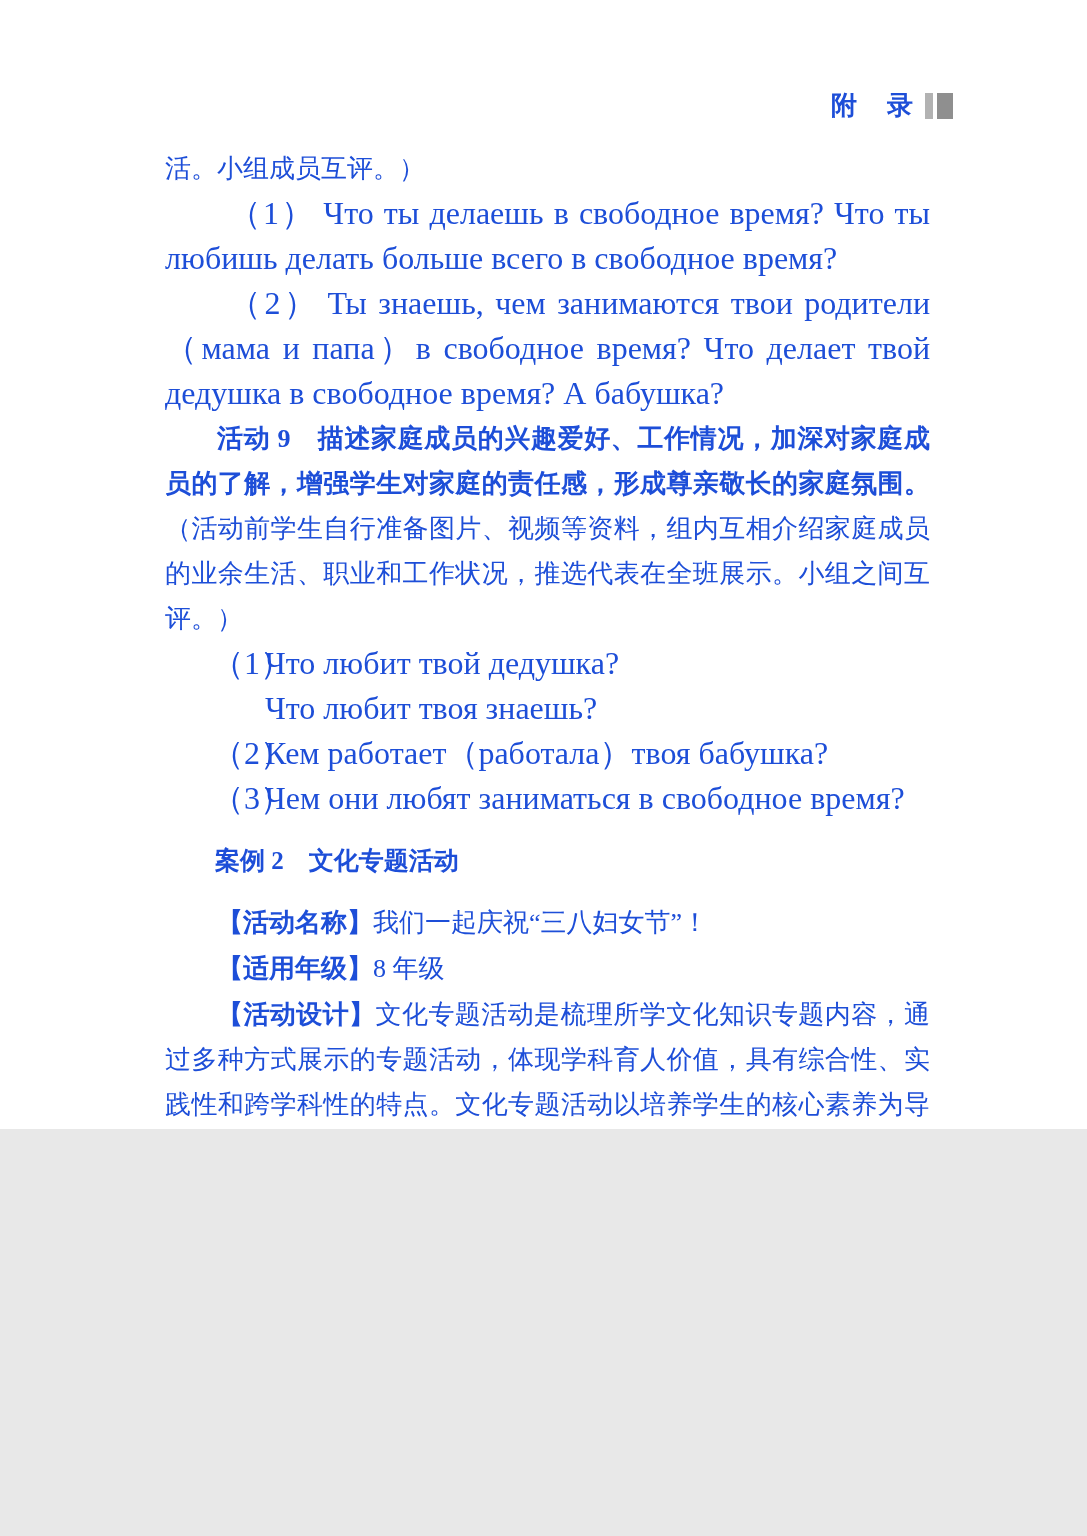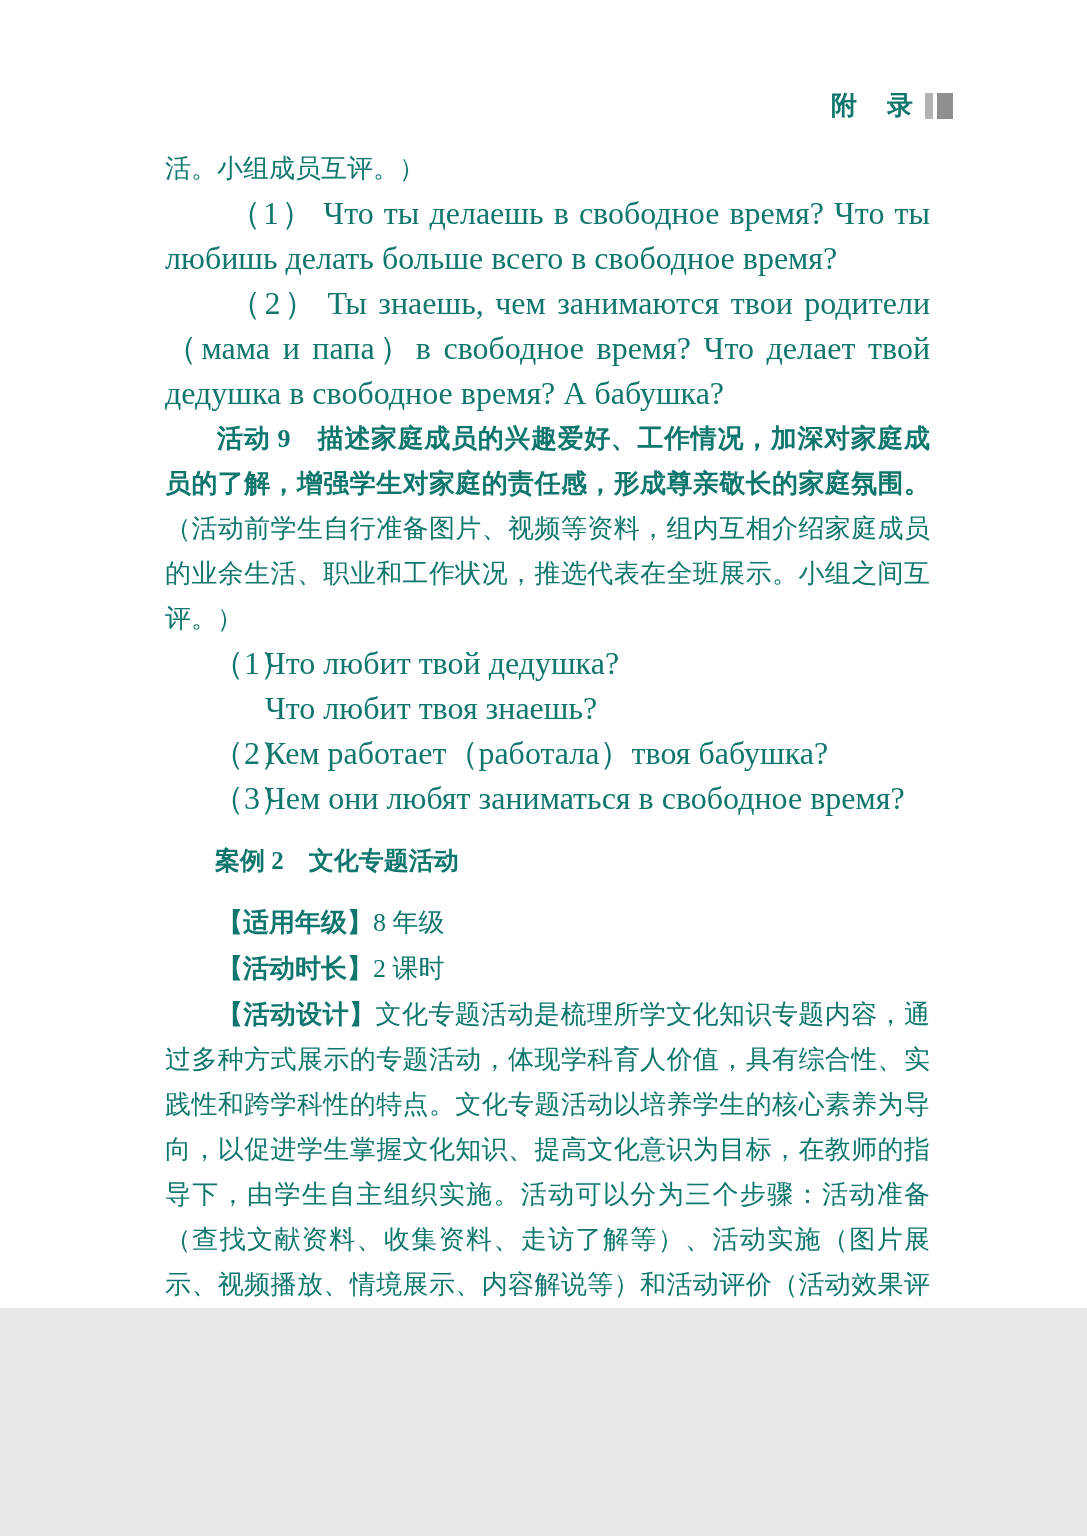--- a/index.html
+++ b/index.html
@@ -3,24 +3,24 @@
 <meta charset="utf-8">
 <style>
   html, body {
     margin: 0;
     padding: 0;
     background: #e8e8e8;
   }
   .page {
     position: relative;
     width: 1087px;
-    height: 1308px;
+    height: 1129px;
     margin: 0 auto;
     background: #ffffff;
-    color: #0f766e;
+    color: #1d4ed8;
     font-family: "Liberation Serif", "DejaVu Serif", serif;
     overflow: hidden;
   }
 
   
   .running-head {
     position: absolute;
     top: 88px;
     right: 134px;
     display: flex;
@@ -134,22 +134,22 @@
       <span class="qb-marker">（2）</span>
       <span>Кем работает（работала）твоя бабушка?</span>
     </div>
     <div class="qb-line ru">
       <span class="qb-marker">（3）</span>
       <span>Чем они любят заниматься в свободное время?</span>
     </div>
 
     <p class="case-heading">案例 2　文化专题活动</p>
 
+    <p class="meta-line"><span class="b">【活动名称】</span><span>我们一起庆祝“三八妇女节”！</span></p>
     <p class="meta-line"><span class="b">【适用年级】</span><span>8 年级</span></p>
-    <p class="meta-line"><span class="b">【活动时长】</span><span>2 课时</span></p>
 
     <p class="para"><span class="b">【活动设计】</span><span>文化专题活动是梳理所学文化知识专题内容，通过多种方式展示的专题活动，体现学科育人价值，具有综合性、实践性和跨学科性的特点。文化专题活动以培养学生的核心素养为导向，以促进学生掌握文化知识、提高文化意识为目标，在教师的指导下，由学生自主组织实施。活动可以分为三个步骤：活动准备（查找文献资料、收集资料、走访了解等）、活动实施（图片展示、视频播放、情境展示、内容解说等）和活动评价（活动效果评价与反思）。同一文化专题，可根据学生的语言水平，侧重不同内容，多次循环进行。各</span></p>
 
   </div>
 
   <div class="page-number">99</div>
 
 </div>
 
 </body></html>

